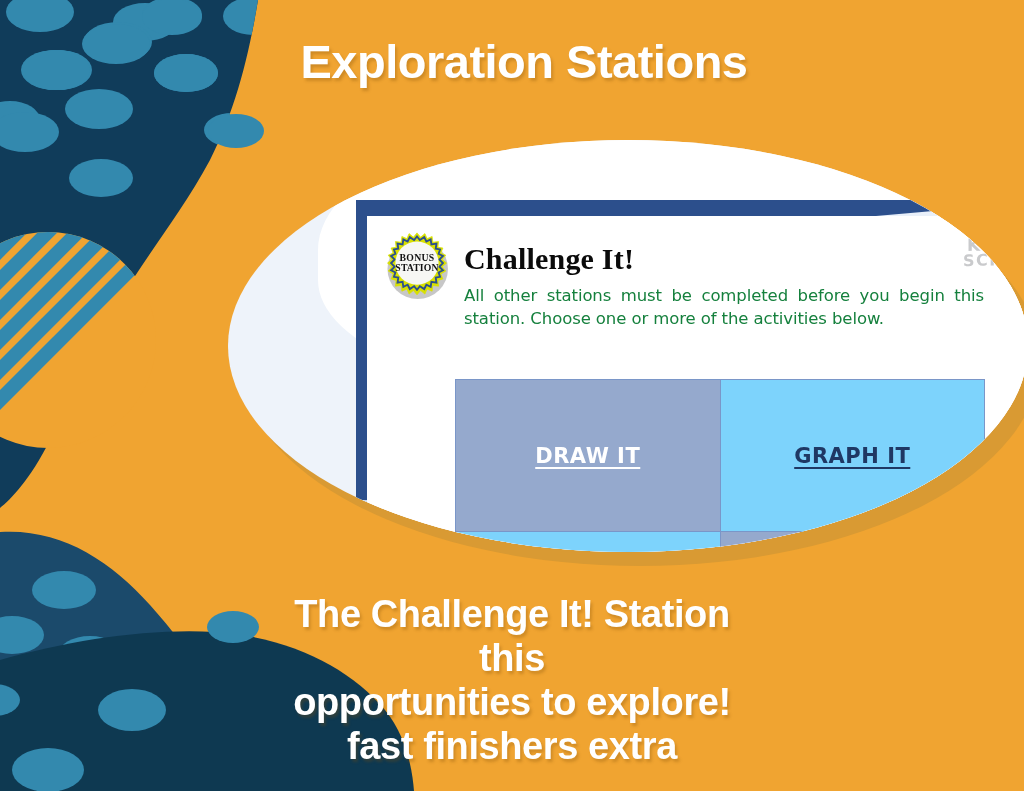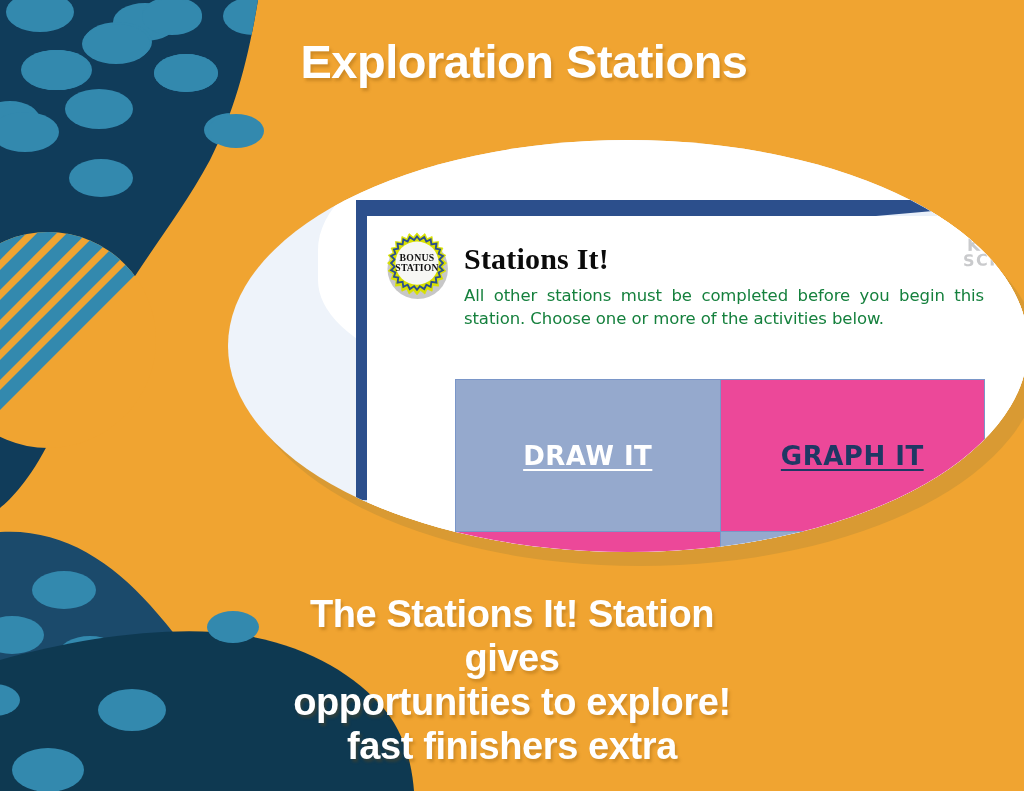--- a/index.html
+++ b/index.html
@@ -128,25 +128,25 @@
     border-collapse:collapse;
     table-layout:fixed;
   }
   .doc-table td {
     height:152px;
     border:1px solid #7A96C8;
     text-align:center;
     vertical-align:middle;
     font-family:"DejaVu Sans", sans-serif;
     font-weight:bold;
-    font-size:26px;
+    font-size:21px;
     letter-spacing:0.5px;
   }
   .cell-dark { background:#95A9CD; color:#FFFFFF; }
-  .cell-light { background:#ec4899; color:#1F3864; }
+  .cell-light { background:#7dd3fc; color:#1F3864; }
   .cell-u { text-decoration:underline; text-underline-offset:4px; }
   .doc-table tr.row2 td { height:120px; }
 </style>
 </head>
 <body>
 
 <div class="bg-layer">
   <svg width="1024" height="791" viewBox="0 0 1024 791">
     <defs>
       <clipPath id="clipTop">
@@ -299,21 +299,21 @@
             <text x="50" y="57" text-anchor="middle" font-family="Liberation Serif, serif" font-size="13.5" font-weight="bold" fill="#111" letter-spacing="0.2">STATION</text>
           </g>
         </svg>
 
         <div class="kesler">
           <div>KESLER</div>
           <div class="k2">SCIENCE</div>
           <span class="tm">.com</span>
         </div>
 
-        <div class="doc-title">Stations It!</div>
+        <div class="doc-title">Challenge It!</div>
         <p class="doc-body">All other stations must be completed before you begin this station.  Choose one or more of the activities below.</p>
 
         <table class="doc-table">
           <tbody>
             <tr>
               <td class="cell-dark">
                 <span class="cell-u">DRAW IT</span>
               </td>
               <td class="cell-light">
                 <span class="cell-u">GRAPH IT</span>
@@ -329,16 +329,16 @@
             </tr>
           </tbody>
         </table>
 
       </div>
     </div>
   </div>
 </div>
 
 <div class="caption">
-  <div>The Stations It! Station gives</div>
+  <div>The Challenge It! Station this</div>
   <div>opportunities to explore!</div>
   <div>fast finishers extra</div>
 </div>
 
 </body></html>

